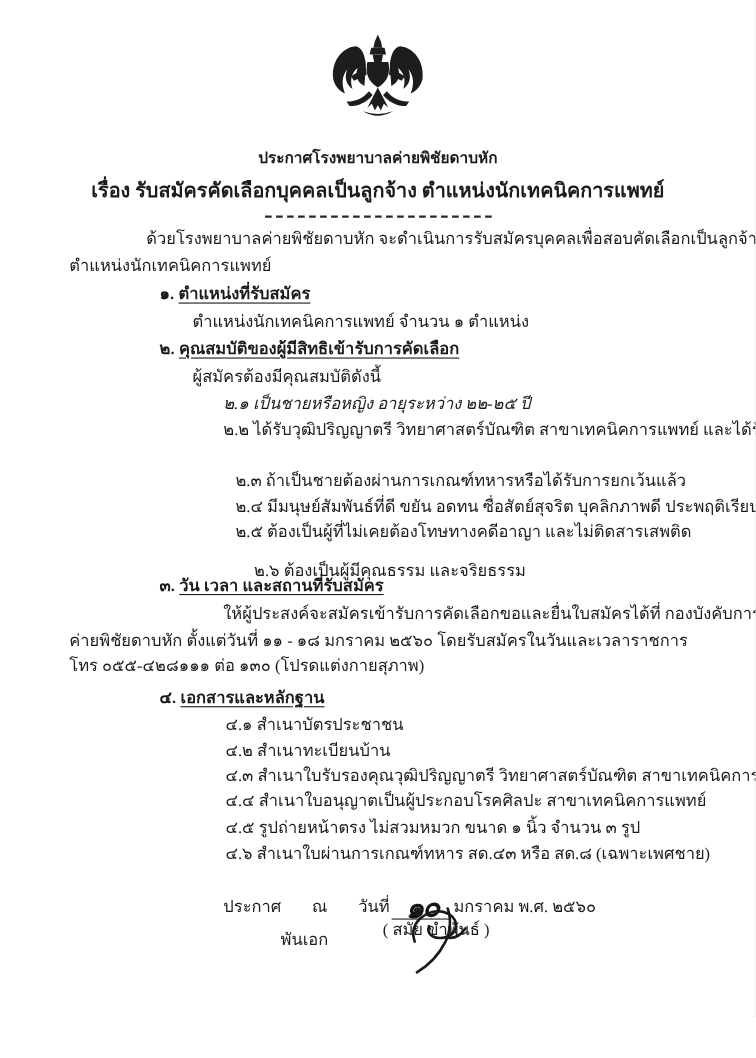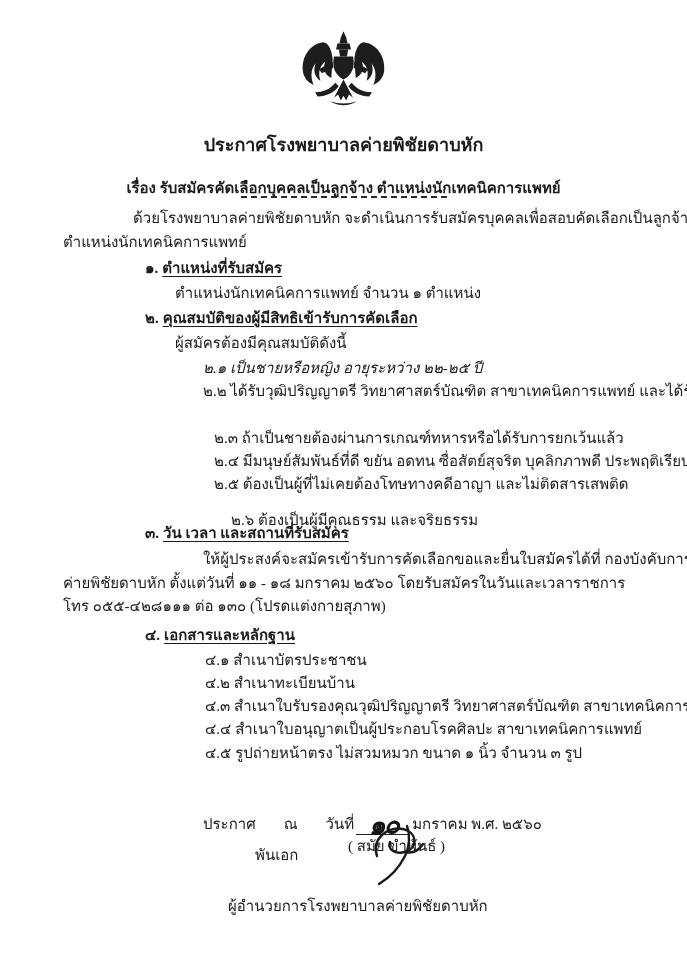--- a/index.html
+++ b/index.html
@@ -55,22 +55,22 @@
 
       <path d="M70,71 L56,98 L62,93 L66,102 L70,95 L74,102 L78,93 L84,98 Z"></path>
 
       <path d="M58,76 C50,86 40,90 28,90 L32,96 C45,96 56,90 63,81 Z"></path>
       <path d="M82,76 C90,86 100,90 112,90 L108,96 C95,96 84,90 77,81 Z"></path>
 
       <path d="M50,103 Q70,115 90,103 Q70,110 50,103 Z"></path>
     </svg>
   </div>
 
-  <div class="ln center bold" style="top:135px;font-size:18px;">ประกาศโรงพยาบาลค่ายพิชัยดาบหัก</div>
-  <div class="ln center bold" style="top:178px;font-size:15px;">เรื่อง รับสมัครคัดเลือกบุคคลเป็นลูกจ้าง ตำแหน่งนักเทคนิคการแพทย์</div>
+  <div class="ln center bold" style="top:135px;font-size:14px;">ประกาศโรงพยาบาลค่ายพิชัยดาบหัก</div>
+  <div class="ln center bold" style="top:163px;font-size:18px;">เรื่อง รับสมัครคัดเลือกบุคคลเป็นลูกจ้าง ตำแหน่งนักเทคนิคการแพทย์</div>
   <div class="divider"></div>
 
   <div class="ln" style="left:133px;top:208px;">ด้วยโรงพยาบาลค่ายพิชัยดาบหัก จะดำเนินการรับสมัครบุคคลเพื่อสอบคัดเลือกเป็นลูกจ้าง</div>
   <div class="ln" style="left:63px;top:232px;">ตำแหน่งนักเทคนิคการแพทย์</div>
 
   <div class="ln" style="left:145px;top:258px;">
     <span class="hnum">๑.</span><span class="hname">ตำแหน่งที่รับสมัคร</span>
   </div>
   <div class="ln" style="left:175px;top:283px;">ตำแหน่งนักเทคนิคการแพทย์ จำนวน ๑ ตำแหน่ง</div>
 
@@ -93,31 +93,31 @@
   <div class="ln" style="left:63px;top:596px;">โทร ๐๕๕-๔๒๘๑๑๑ ต่อ ๑๓๐ (โปรดแต่งกายสุภาพ)</div>
 
   <div class="ln" style="left:145px;top:625px;">
     <span class="hnum">๔.</span><span class="hname">เอกสารและหลักฐาน</span>
   </div>
   <div class="ln" style="left:205px;top:650px;">๔.๑ สำเนาบัตรประชาชน</div>
   <div class="ln" style="left:205px;top:673px;">๔.๒ สำเนาทะเบียนบ้าน</div>
   <div class="ln" style="left:205px;top:696px;">๔.๓ สำเนาใบรับรองคุณวุฒิปริญญาตรี วิทยาศาสตร์บัณฑิต สาขาเทคนิคการแพทย์</div>
   <div class="ln" style="left:205px;top:719px;">๔.๔ สำเนาใบอนุญาตเป็นผู้ประกอบโรคศิลปะ สาขาเทคนิคการแพทย์</div>
   <div class="ln" style="left:205px;top:743px;">๔.๕ รูปถ่ายหน้าตรง ไม่สวมหมวก ขนาด ๑ นิ้ว จำนวน ๓ รูป</div>
+  <div class="ln" style="left:205px;top:767px;">๔.๖ สำเนาใบผ่านการเกณฑ์ทหาร สด.๔๓ หรือ สด.๘ (เฉพาะเพศชาย)</div>
 
   <div class="ln" style="left:203px;top:810px;">
     <span>ประกาศ</span><span class="sp-w"></span><span>ณ</span><span class="sp-w"></span><span>วันที่</span><span class="day-slot"><span class="handwritten">๑๐</span></span><span>มกราคม พ.ศ. ๒๕๖๐</span>
   </div>
 
   <div class="ln" style="left:255px;top:845px;">พันเอก</div>
 
   <div class="signature">
     <svg viewBox="0 0 78 66" xmlns="http://www.w3.org/2000/svg" fill="none" stroke="#1a1a1a" stroke-width="2.4" stroke-linecap="round">
       <path d="M14,34 C8,16 26,4 40,7 C54,10 56,26 42,30 C33,32.5 24,28 27,20"></path>
       <path d="M44,4 C47,12 47,24 42,34 C36,46 26,56 16,62"></path>
       <path d="M42,30 C50,32 56,28 60,22"></path>
     </svg>
   </div>
 
   <div class="ln" style="left:348px;top:836px;">( สมัย ขำพันธ์ )</div>
-  <div class="ln" style="left:228px;top:896px;">ผู้อำนวยการโรงพยาบาลค่ายพิชัยดาบหัก</div>
 
 </div>
 
 </body></html>

